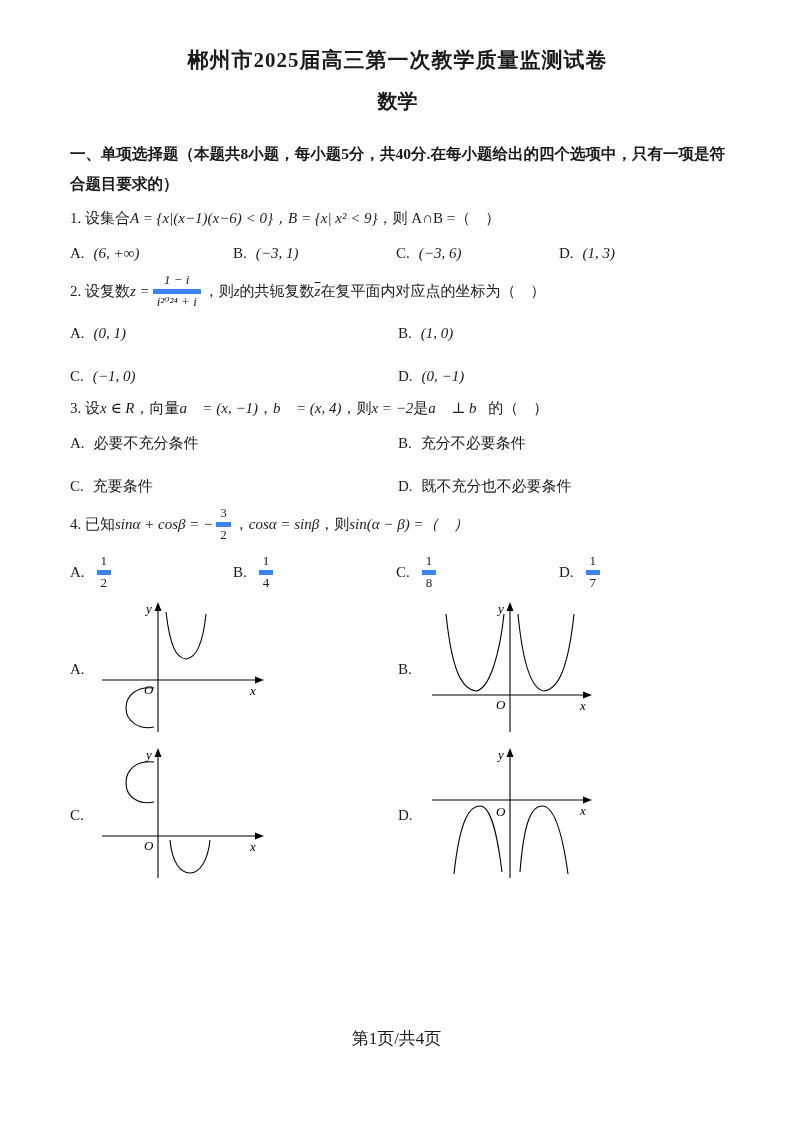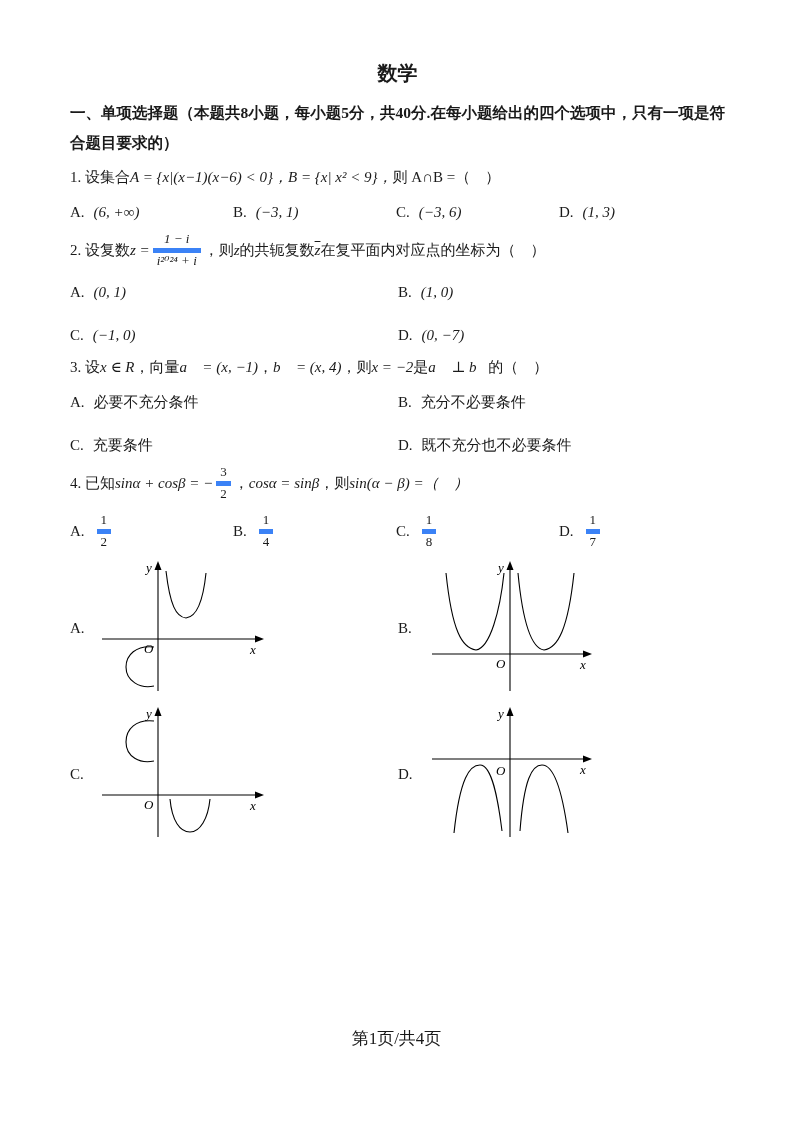--- a/index.html
+++ b/index.html
@@ -9,21 +9,21 @@
     color: #1a1a1a;
     font-family: "Liberation Serif", "DejaVu Serif", serif;
     position: relative;
     overflow: hidden;
   }
   .page { padding: 46px 68px 0 70px; }
 
   .title { font-size: 21px; font-weight: 700; text-align: center; letter-spacing: 1px; }
   .subject { font-size: 20px; font-weight: 700; text-align: center; margin-top: 14px; }
 
-  .section-heading { font-weight: 700; font-size: 15.5px; line-height: 1.95; margin-top: 11px; }
+  .section-heading { font-weight: 700; font-size: 15.5px; line-height: 1.95; margin-top: 24px; }
 
   .q { margin-top: 6px; font-size: 15px; }
   .stem { display: flex; align-items: center; flex-wrap: wrap; min-height: 26px; }
   .stem > span { white-space: pre; }
   .math { font-style: italic; }
   .cn { font-style: normal; }
 
   .frac { display: inline-flex; flex-direction: column; text-align: center; vertical-align: middle; font-size: 13px; line-height: 1.3; margin: 0 3px; }
   .frac .num { border-bottom: 5px solid #3b82f6; padding: 0 4px; display: block; }
   .frac .den { padding: 0 4px; display: block; }
@@ -44,20 +44,21 @@
   svg polygon { fill: #000; stroke: none; }
   svg text { font-family: "Liberation Serif", serif; font-style: italic; font-size: 13px; fill: #000; stroke: none; }
 
   .footer { position: absolute; left: 0; right: 0; bottom: 72px; text-align: center; font-size: 17px; }
 </style>
 </head>
 <body>
 
 <div class="page">
 
+  <h1 class="title">郴州市2025届高三第一次教学质量监测试卷</h1>
   <h2 class="subject">数学</h2>
 
   <p class="section-heading">一、单项选择题（本题共8小题，每小题5分，共40分.在每小题给出的四个选项中，只有一项是符合题目要求的）</p>
 
   <div class="q">
     <div class="stem">
       <span class="cn">1. 设集合</span>
       <span class="math">A = {x|(x−1)(x−6) &lt; 0}，</span>
       <span class="math">B = {x| x² &lt; 9}，</span>
       <span class="cn">则 A∩B =（　）</span>
@@ -104,21 +105,21 @@
       <span class="opt">
           <span class="label">B.</span>
           <span class="math">(1, 0)</span>
         </span>
       <span class="opt">
           <span class="label">C.</span>
           <span class="math">(−1, 0)</span>
         </span>
       <span class="opt">
           <span class="label">D.</span>
-          <span class="math">(0, −7)</span>
+          <span class="math">(0, −1)</span>
         </span>
     </div>
   </div>
 
   <div class="q">
     <div class="stem">
       <span class="cn">3. 设</span>
       <span class="math">x ∈ R</span>
       <span class="cn">，向量</span>
       <span class="math">a⃗ = (x, −1)</span>

